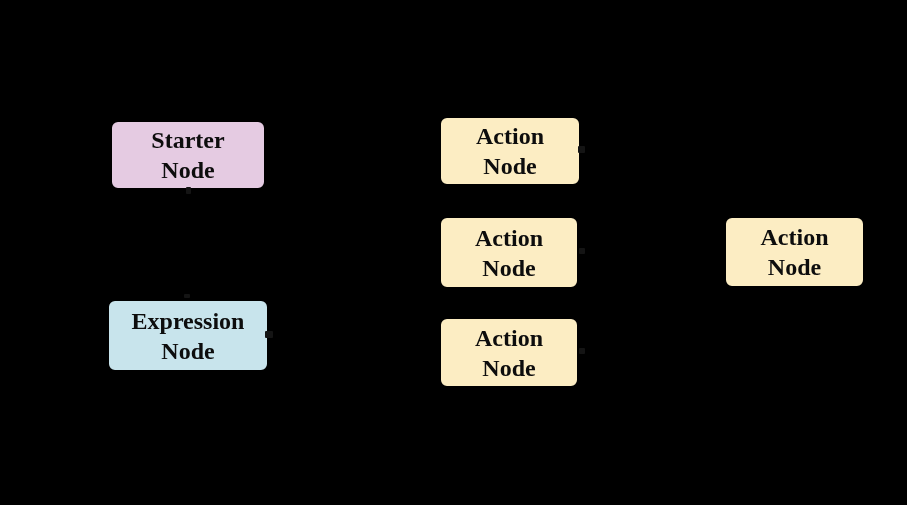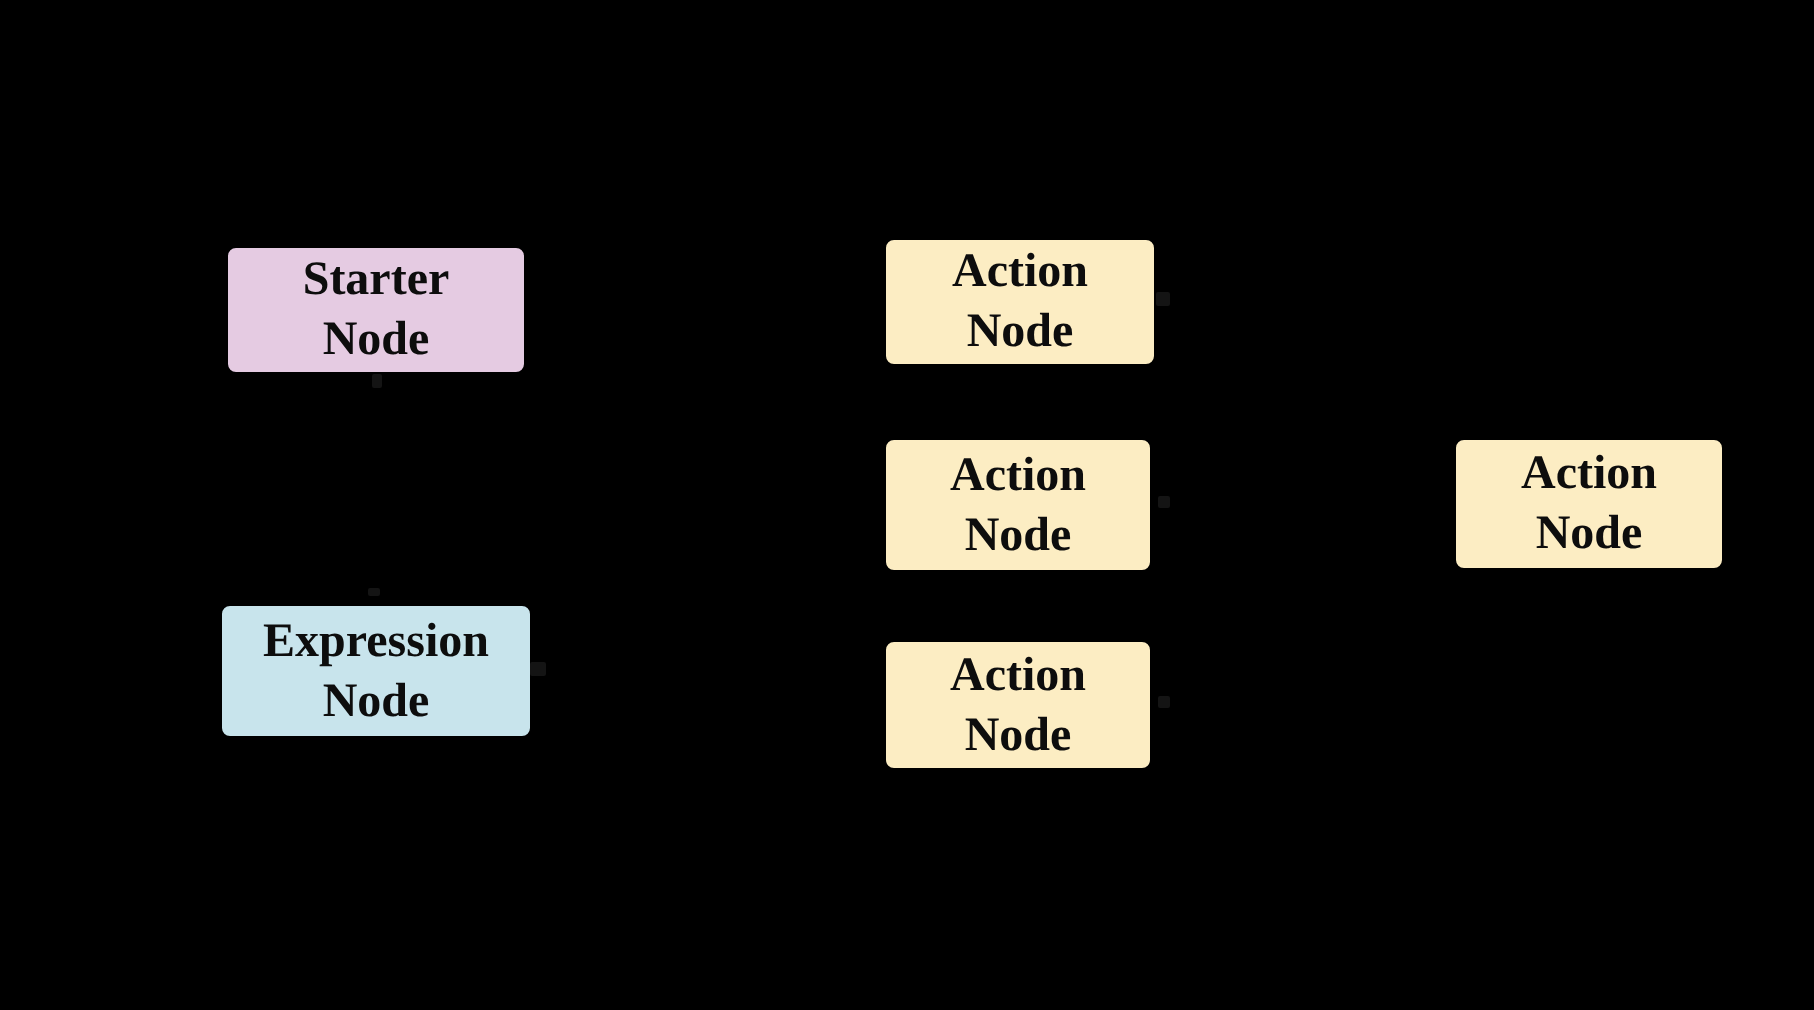--- a/index.html
+++ b/index.html
@@ -7,21 +7,21 @@
     position: relative;
     width: 907px;
     height: 505px;
     background: #000000;
     overflow: hidden;
     font-family: "Liberation Serif", serif;
   }
   .node {
     position: absolute;
     box-sizing: border-box;
-    border: 8px solid #4d7c0f;
+    border: 6px solid #4d7c0f;
     border-radius: 12px;
     display: flex;
     flex-direction: column;
     align-items: center;
     justify-content: center;
     font-weight: bold;
     font-size: 24px;
     line-height: 30px;
     color: #0d0d0d;
     text-align: center;

